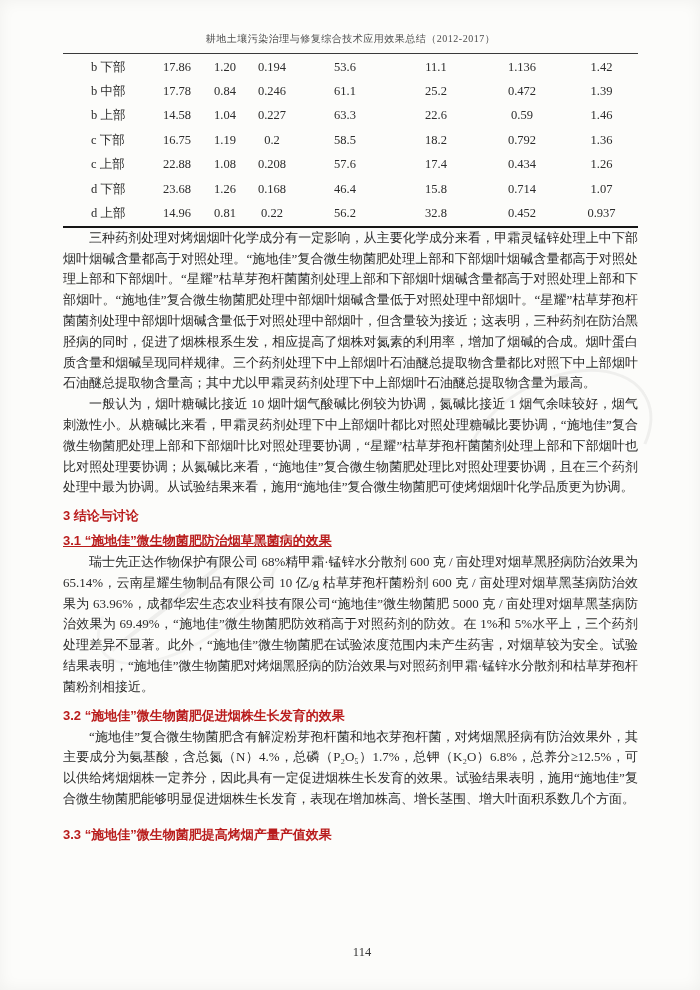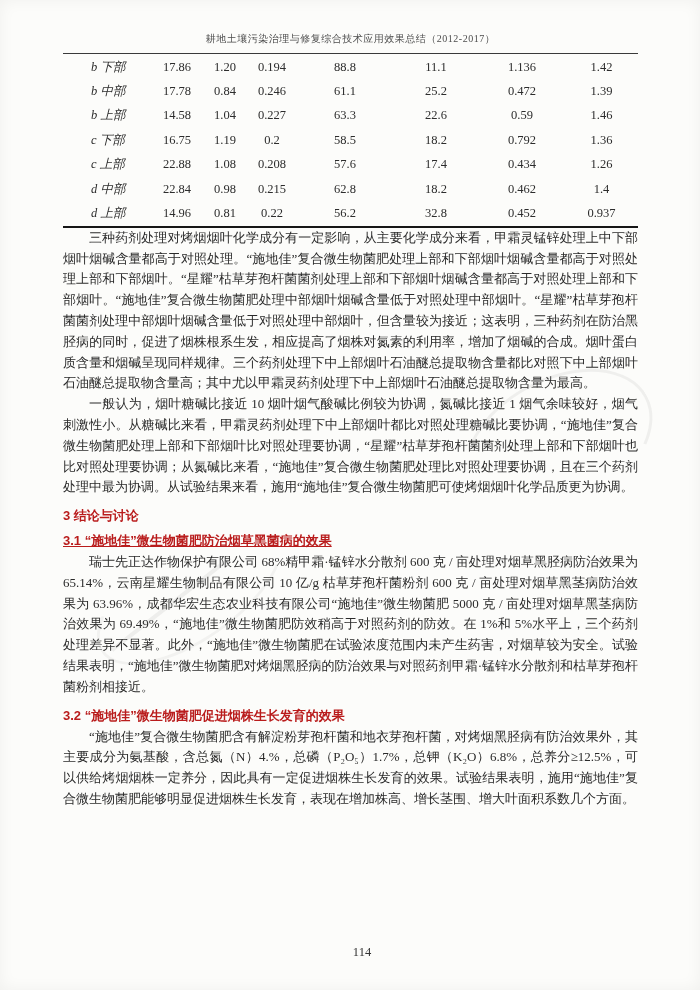--- a/index.html
+++ b/index.html
@@ -14,21 +14,21 @@
   .running-head{
     text-align:center;font-size:10px;color:#4d4d4d;letter-spacing:.5px;
     padding-bottom:7px;border-bottom:1.6px solid #3a3a3a;
   }
   table.tbl{
     width:100%;border-collapse:collapse;table-layout:fixed;
     font-size:12.5px;color:#2c2c2c;
     border-bottom:2.6px solid #161616;margin-top:1px;
   }
   table.tbl td{height:24.4px;text-align:center;padding:0;white-space:nowrap;overflow:hidden;}
-  table.tbl td.lbl{text-align:left;padding-left:28px;font-style:italic;}
+  table.tbl td.lbl{text-align:left;padding-left:28px;}
   .para{
     margin:0;text-align:justify;text-indent:2em;
     font-size:13px;line-height:20.8px;color:#2a2a2a;
   }
   .para.first{}
   .heading{
     font-family:"Liberation Sans","DejaVu Sans",sans-serif;
     font-weight:bold;font-size:13px;line-height:22px;color:#b91c1c;margin:0;
   }
   .heading.lvl1{margin-top:7px;}
@@ -73,21 +73,21 @@
         <col style="width:86px">
         <col style="width:86px">
         <col style="width:73px">
     </colgroup>
     <tbody>
       <tr>
         <td class="lbl">b 下部</td>
         <td>17.86</td>
         <td>1.20</td>
         <td>0.194</td>
-        <td>88.8</td>
+        <td>53.6</td>
         <td>11.1</td>
         <td>1.136</td>
         <td>1.42</td>
       </tr>
       <tr>
         <td class="lbl">b 中部</td>
         <td>17.78</td>
         <td>0.84</td>
         <td>0.246</td>
         <td>61.1</td>
@@ -119,28 +119,28 @@
         <td class="lbl">c 上部</td>
         <td>22.88</td>
         <td>1.08</td>
         <td>0.208</td>
         <td>57.6</td>
         <td>17.4</td>
         <td>0.434</td>
         <td>1.26</td>
       </tr>
       <tr>
-        <td class="lbl">d 中部</td>
-        <td>22.84</td>
-        <td>0.98</td>
-        <td>0.215</td>
-        <td>62.8</td>
-        <td>18.2</td>
-        <td>0.462</td>
-        <td>1.4</td>
+        <td class="lbl">d 下部</td>
+        <td>23.68</td>
+        <td>1.26</td>
+        <td>0.168</td>
+        <td>46.4</td>
+        <td>15.8</td>
+        <td>0.714</td>
+        <td>1.07</td>
       </tr>
       <tr>
         <td class="lbl">d 上部</td>
         <td>14.96</td>
         <td>0.81</td>
         <td>0.22</td>
         <td>56.2</td>
         <td>32.8</td>
         <td>0.452</td>
         <td>0.937</td>
@@ -151,19 +151,20 @@
   <p class="para first">三种药剂处理对烤烟烟叶化学成分有一定影响，从主要化学成分来看，甲霜灵锰锌处理上中下部烟叶烟碱含量都高于对照处理。“施地佳”复合微生物菌肥处理上部和下部烟叶烟碱含量都高于对照处理上部和下部烟叶。“星耀”枯草芽孢杆菌菌剂处理上部和下部烟叶烟碱含量都高于对照处理上部和下部烟叶。“施地佳”复合微生物菌肥处理中部烟叶烟碱含量低于对照处理中部烟叶。“星耀”枯草芽孢杆菌菌剂处理中部烟叶烟碱含量低于对照处理中部烟叶，但含量较为接近；这表明，三种药剂在防治黑胫病的同时，促进了烟株根系生发，相应提高了烟株对氮素的利用率，增加了烟碱的合成。烟叶蛋白质含量和烟碱呈现同样规律。三个药剂处理下中上部烟叶石油醚总提取物含量都比对照下中上部烟叶石油醚总提取物含量高；其中尤以甲霜灵药剂处理下中上部烟叶石油醚总提取物含量为最高。</p>
   <p class="para">一般认为，烟叶糖碱比接近 10 烟叶烟气酸碱比例较为协调，氮碱比接近 1 烟气余味较好，烟气刺激性小。从糖碱比来看，甲霜灵药剂处理下中上部烟叶都比对照处理糖碱比要协调，“施地佳”复合微生物菌肥处理上部和下部烟叶比对照处理要协调，“星耀”枯草芽孢杆菌菌剂处理上部和下部烟叶也比对照处理要协调；从氮碱比来看，“施地佳”复合微生物菌肥处理比对照处理要协调，且在三个药剂处理中最为协调。从试验结果来看，施用“施地佳”复合微生物菌肥可使烤烟烟叶化学品质更为协调。</p>
 
   <div class="heading lvl1">3 结论与讨论</div>
   <div class="heading sub">3.1 “施地佳”微生物菌肥防治烟草黑菌病的效果</div>
   <p class="para">瑞士先正达作物保护有限公司 68%精甲霜·锰锌水分散剂 600 克 / 亩处理对烟草黑胫病防治效果为 65.14%，云南星耀生物制品有限公司 10 亿/g 枯草芽孢杆菌粉剂 600 克 / 亩处理对烟草黑茎病防治效果为 63.96%，成都华宏生态农业科技有限公司“施地佳”微生物菌肥 5000 克 / 亩处理对烟草黑茎病防治效果为 69.49%，“施地佳”微生物菌肥防效稍高于对照药剂的防效。在 1%和 5%水平上，三个药剂处理差异不显著。此外，“施地佳”微生物菌肥在试验浓度范围内未产生药害，对烟草较为安全。试验结果表明，“施地佳”微生物菌肥对烤烟黑胫病的防治效果与对照药剂甲霜·锰锌水分散剂和枯草芽孢杆菌粉剂相接近。</p>
 
   <div class="heading lvl1">3.2 “施地佳”微生物菌肥促进烟株生长发育的效果</div>
   <p class="para">“施地佳”复合微生物菌肥含有解淀粉芽孢杆菌和地衣芽孢杆菌，对烤烟黑胫病有防治效果外，其主要成分为氨基酸，含总氮（N）4.%，总磷（P₂O₅）1.7%，总钾（K₂O）6.8%，总养分≥12.5%，可以供给烤烟烟株一定养分，因此具有一定促进烟株生长发育的效果。试验结果表明，施用“施地佳”复合微生物菌肥能够明显促进烟株生长发育，表现在增加株高、增长茎围、增大叶面积系数几个方面。</p>
 
+  <div class="heading gap">3.3 “施地佳”微生物菌肥提高烤烟产量产值效果</div>
 
   <div class="page-number">114</div>
 </div>
 
 <div class="wm" id="wm-arc-right"></div>
 <div class="wm" id="wm-arc-mid"></div>
 <div class="wm" id="wm-stroke"></div>
 
 </body></html>

